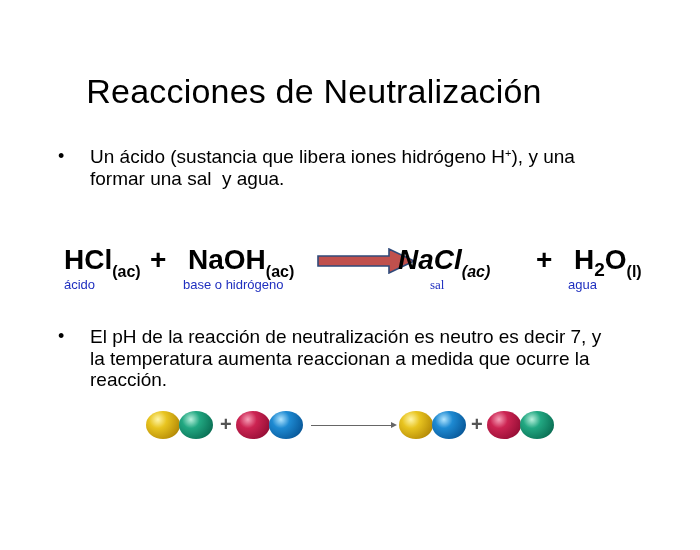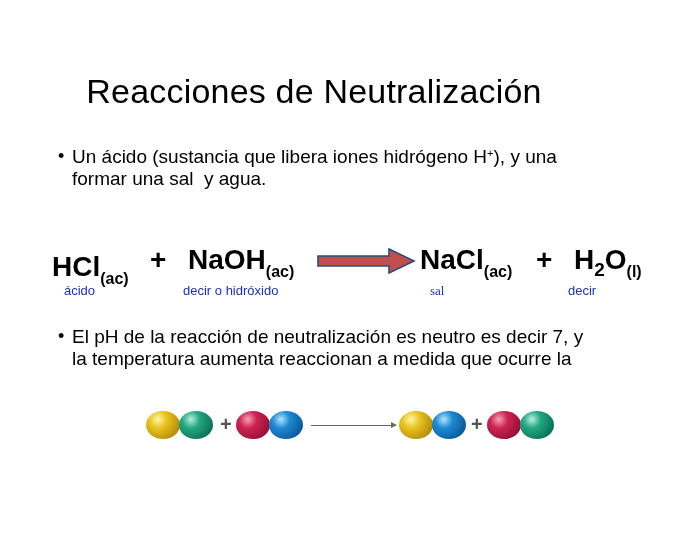--- a/index.html
+++ b/index.html
@@ -6,27 +6,27 @@
   body {
     width: 700px; height: 550px; background: #ffffff; position: relative; overflow: hidden;
     font-family: "Liberation Sans", "DejaVu Sans", sans-serif; color: #000;
   }
   .title {
     position: absolute; left: 0; top: 72px; width: 628px; text-align: center;
     font-size: 34px; font-weight: normal; letter-spacing: 0.2px;
   }
   .bullet-block { position: absolute; left: 58px; width: 600px; font-size: 19px; line-height: 21.5px; }
   .bullet-block .dot { position: absolute; left: 0; top: 0; font-size: 18px; }
-  .bullet-block .text { margin-left: 14px; }
+  .bullet-block .text { margin-left: 32px; }
   .bullet-block sup { font-size: 11px; vertical-align: 6px; line-height: 0; }
 
   .eq { position: absolute; top: 244px; font-size: 28px; font-weight: bold; white-space: nowrap; }
   .eq sub { font-size: 16px; vertical-align: -8px; line-height: 0; }
   .eq sub.num { font-size: 19px; vertical-align: -7px; }
-  .label { position: absolute; top: 283px; font-size: 13px; color: #1f2fbf; white-space: nowrap; }
+  .label { position: absolute; top: 277px; font-size: 13px; color: #1f2fbf; white-space: nowrap; }
 
   .arrow { position: absolute; left: 317px; top: 248px; }
 
   .mol-row { position: absolute; top: 411px; left: 0; width: 700px; height: 30px; }
   .sphere {
     position: absolute; top: 0; width: 34px; height: 28px; border-radius: 50%;
   }
   .plus-small { position: absolute; top: 2px; font-size: 20px; color: #555; font-weight: bold; }
   .thin-arrow { position: absolute; top: 14px; left: 311px; width: 82px; height: 1px; background: #666; }
   .thin-arrow::after {
@@ -40,42 +40,43 @@
 <div class="title">Reacciones de Neutralización</div>
 
 <div class="bullet-block" style="top:146px;">
   <span class="dot">•</span>
   <div class="text">
     <div><span>Un ácido (sustancia que libera iones hidrógeno H</span><sup>+</sup><span>), y una</span></div>
     <div><span style="white-space:pre;text-align:right;">formar una sal  y agua.</span></div>
   </div>
 </div>
 
-<div class="eq" style="left:52px;margin-top:7px;"><span>HCl</span><sub>(ac)</sub></div>
+<div class="eq" style="left:64px;"><span>HCl</span><sub>(ac)</sub></div>
 <div class="eq" style="left:150px;">+</div>
 <div class="eq" style="left:188px;text-align:right;"><span>NaOH</span><sub>(ac)</sub></div>
 
 <svg class="arrow" width="100" height="26" viewBox="0 0 100 26">
   <polygon points="1,8 72,8 72,1 97,13 72,25 72,18 1,18" fill="#c0504d" stroke="#2f4a7a" stroke-width="1.6"></polygon>
 </svg>
 
-<div class="eq" style="left:420px;"><span>NaCl</span><sub>(ac)</sub></div>
+<div class="eq" style="left:398px;font-style:italic;"><span>NaCl</span><sub>(ac)</sub></div>
 <div class="eq" style="left:536px;">+</div>
 <div class="eq" style="left:574px;"><span>H</span><sub class="num">2</sub><span>O</span><sub>(l)</sub></div>
 
 <div class="label" style="left:64px;">ácido</div>
-<div class="label" style="left:183px;">decir o hidróxido</div>
+<div class="label" style="left:183px;">base o hidrógeno</div>
 <div class="label" style="left:430px;font-family:Liberation Serif, serif;">sal</div>
-<div class="label" style="left:568px;">decir</div>
+<div class="label" style="left:568px;">agua</div>
 
 <div class="bullet-block" style="top:326px;">
   <span class="dot">•</span>
   <div class="text">
     <div>El pH de la reacción de neutralización es neutro es decir 7, y</div>
     <div>la temperatura aumenta reaccionan a medida que ocurre la</div>
+    <div>reacción.</div>
   </div>
 </div>
 
 <div class="mol-row">
   <div class="sphere" style="left:146px; background: radial-gradient(circle at 35% 30%, #fff6a8 0%, #e8c420 30%, #b88e08 75%, #7a5c00 100%);"></div>
   <div class="sphere" style="left:179px; background: radial-gradient(circle at 35% 30%, #b8f0dc 0%, #22a882 30%, #0c7458 75%, #064a38 100%);"></div>
   <span class="plus-small" style="left:220px;">+</span>
   <div class="sphere" style="left:236px; background: radial-gradient(circle at 35% 30%, #f6a0b8 0%, #cc2452 30%, #9a1038 75%, #600820 100%);"></div>
   <div class="sphere" style="left:269px; background: radial-gradient(circle at 35% 30%, #b0e4ff 0%, #1e8ad2 30%, #0a5c9e 75%, #053a66 100%);"></div>
 

